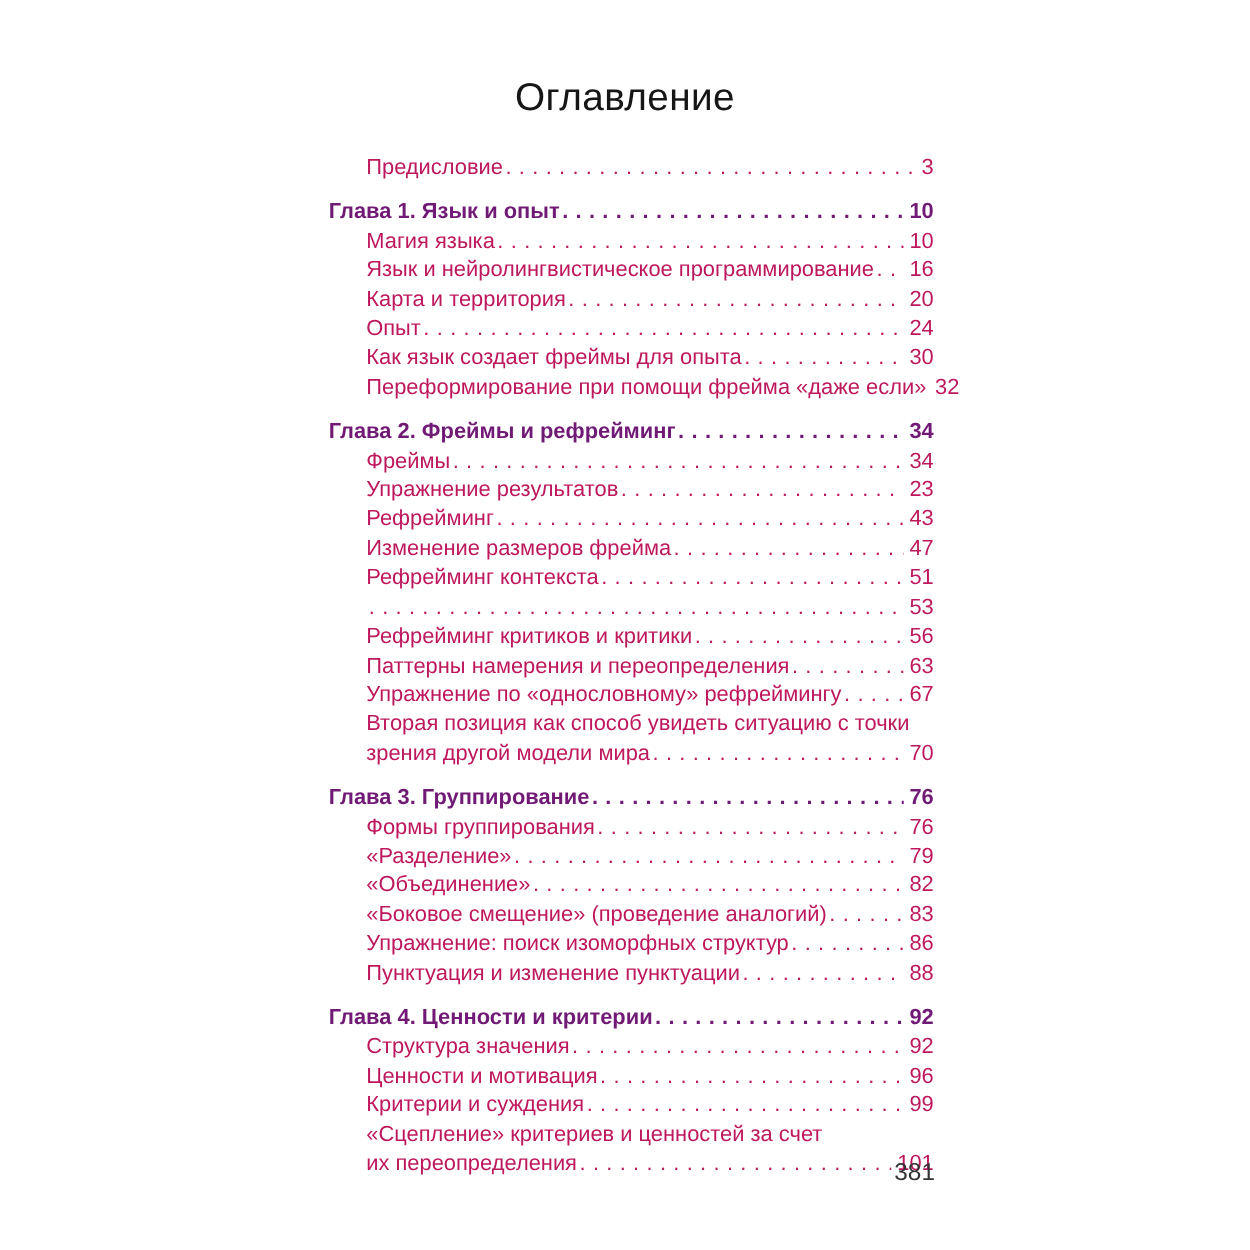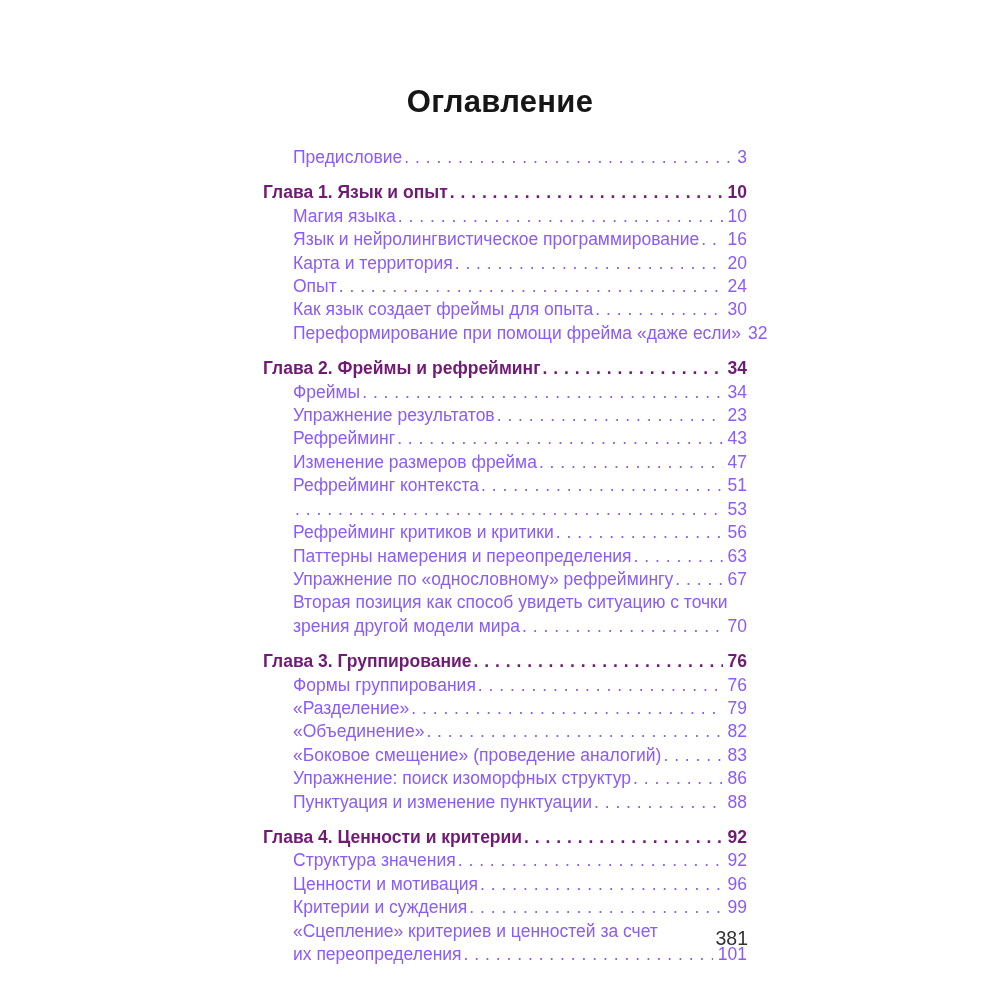--- a/index.html
+++ b/index.html
@@ -9,40 +9,40 @@
     font-family: "Liberation Sans", "DejaVu Sans", sans-serif;
     color: #3a3a3a;
   }
   .page {
     position: relative;
     width: 1000px; height: 1000px;
     background: #ffffff;
     overflow: hidden;
   }
   .title {
-    padding-top: 84px;
+    padding-top: 60px;
     text-align: center;
     font-size: 31px;
-    font-weight: 700;
+    font-weight: 400;
     color: #161616;
     letter-spacing: 0.3px;
   }
   .toc {
     width: 484px;
     margin: 26px 0 0 263px;
   }
   .group { margin-top: 12px; }
   .group:first-child { margin-top: 0; }
   .row {
     display: flex;
     align-items: baseline;
     font-size: 17.5px;
     line-height: 23.4px;
     white-space: nowrap;
-    color: #8b5cf6;
+    color: #be185d;
   }
   .row.sub { padding-left: 30px; }
   .row.bold { font-weight: 700; color: #701a75; }
   .label { flex: 0 0 auto; }
   .row.wrap .label { flex: 1 1 auto; overflow: hidden; }
   .leader {
     flex: 1 1 auto;
     overflow: hidden;
     margin: 0 5px 0 2px;
     letter-spacing: 0.5px;

